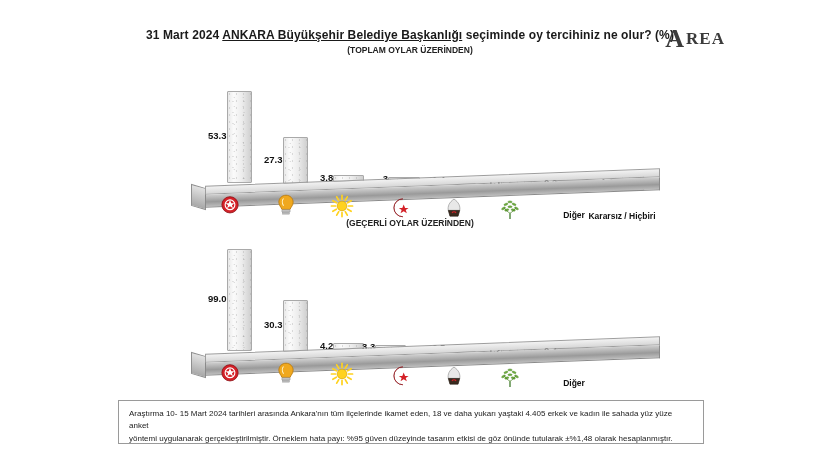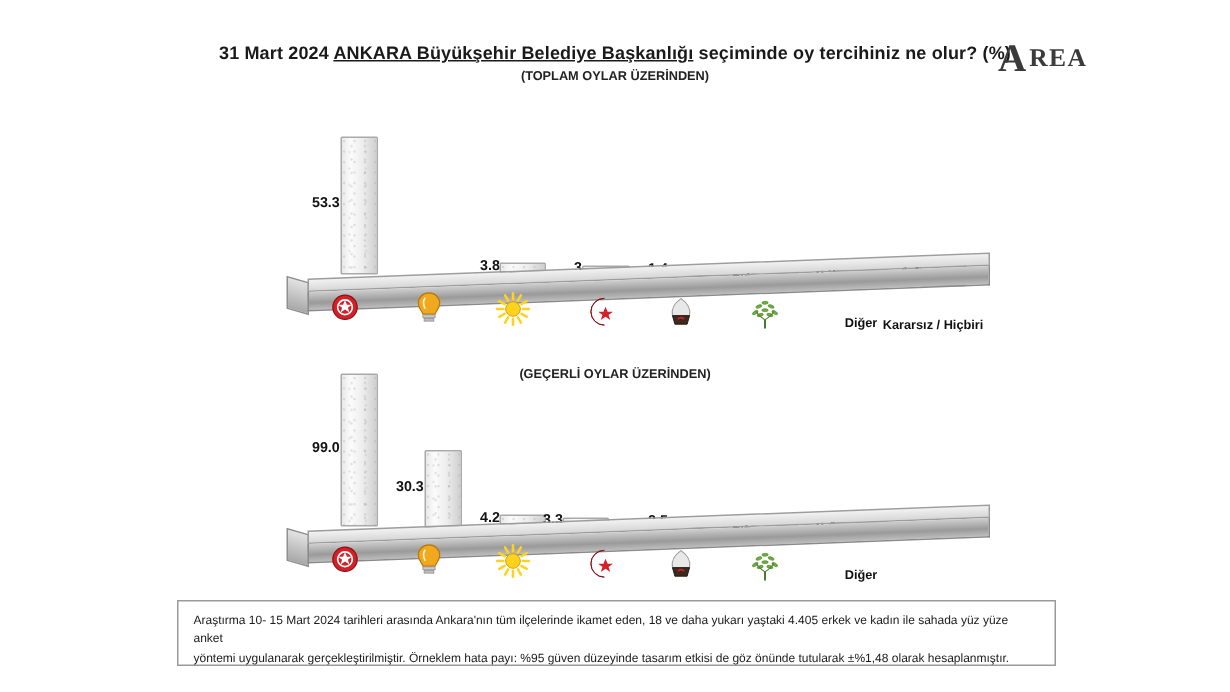--- a/index.html
+++ b/index.html
@@ -99,21 +99,21 @@
     position:absolute;bottom:0;width:44px;height:34px;
     display:flex;align-items:center;justify-content:center;
   }
   .lbl{
     position:absolute;bottom:2px;font-size:8.5px;font-weight:bold;color:#111;
     text-align:center;white-space:nowrap;
   }
 
   .mid-note{
     position:absolute;left:0;width:820px;text-align:center;
-    font-size:8.5px;font-weight:bold;color:#222;margin-top:26px;
+    font-size:8.5px;font-weight:bold;color:#222;
   }
   #midnote{ top:218px; }
 
   .footer{
     position:absolute;left:118px;top:400px;width:586px;height:44px;
     border:1px solid #9a9a9a;background:#fff;
     padding:7px 10px;box-sizing:border-box;
   }
   .footer p{
     margin:0;font-size:8px;line-height:1.55;color:#1a1a1a;text-align:left;
@@ -131,20 +131,24 @@
   <span class="logo-a">A</span>
   <span class="logo-text">REA</span>
 </div>
 
 <div class="chart" id="chart0">
   <div class="plot">
     <div class="bars">
         <div class="barslot" style="left: 18px; bottom: 0px;">
           <div class="barval">53.3</div>
           <div class="bar" style="height: 92.3867px;"></div>
+        </div>
+        <div class="barslot" style="left: 74px; bottom: -1.1px;">
+          <div class="barval">27.3</div>
+          <div class="bar" style="height: 47.32px;"></div>
         </div>
         <div class="barslot" style="left: 130px; bottom: -2.2px;">
           <div class="barval">3.8</div>
           <div class="bar" style="height: 6.58667px;"></div>
         </div>
         <div class="barslot" style="left: 186px; bottom: -3.3px;">
           <div class="barval">3</div>
           <div class="bar" style="height: 6px;"></div>
         </div>
         <div class="barslot" style="left: 242px; bottom: -4.4px;">

